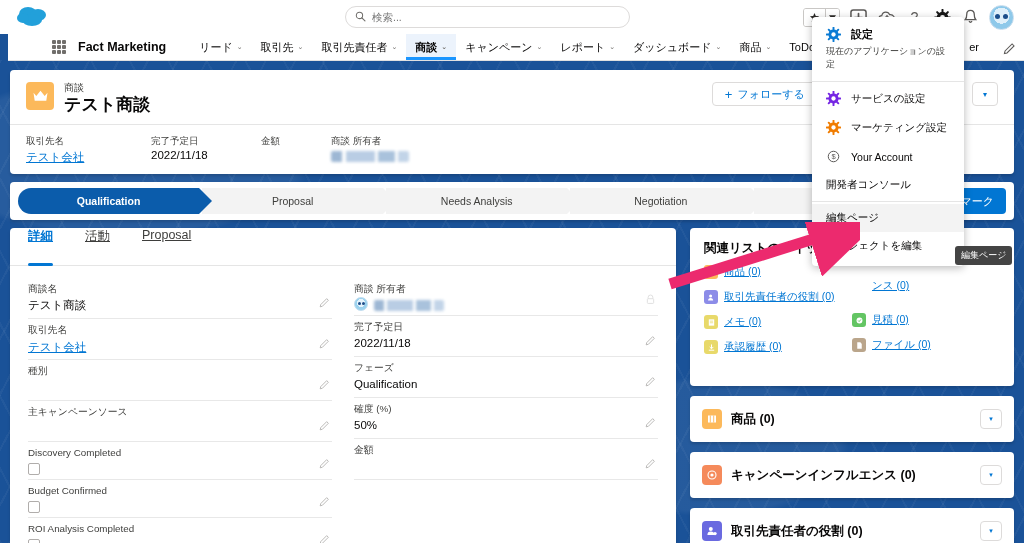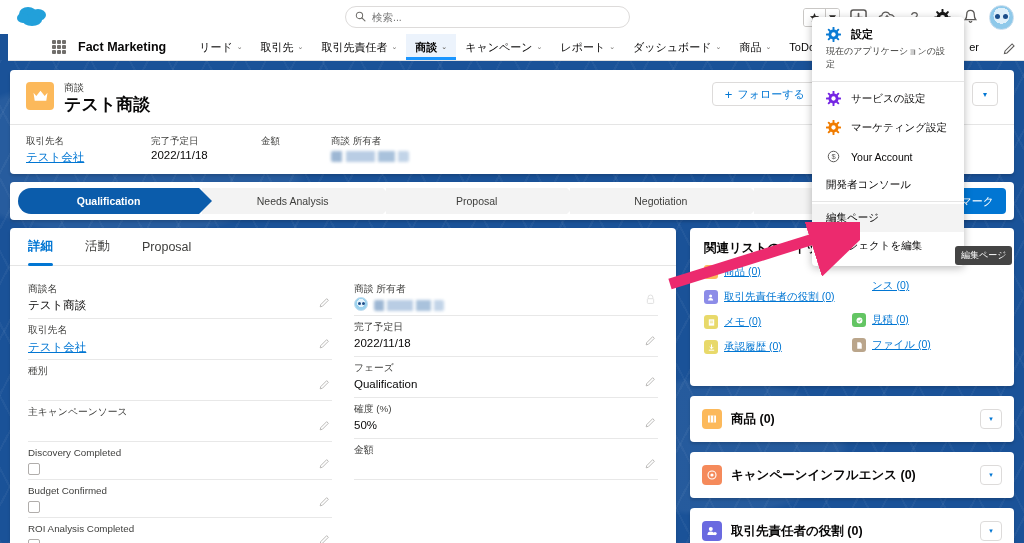--- a/index.html
+++ b/index.html
@@ -149,22 +149,22 @@
   }
 
   
   .detail-card {
     position: absolute; left: 10px; top: 228px; width: 666px; height: 320px;
     background: #fff; border-radius: 4px; box-shadow: 0 2px 3px rgba(0,0,0,.16);
     z-index: 5; overflow: hidden;
   }
   .tabs { display: flex; align-items: center; height: 38px; padding: 0 18px; border-bottom: 1px solid #e5e5e5; }
   .tab {
-    font-size: 12.5px; color: #3e3e3c; height: 38px; display: flex; align-items: center;
-    margin-right: 32px; cursor: pointer; position: relative;
+    font-size: 12.5px; color: #3e3e3c; height: 38px; display: flex; align-items: flex-start;
+    margin-right: 32px; cursor: pointer; position: relative; text-decoration: underline;
   }
   .tab.active { color: #0176d3; font-weight: bold; }
   .tab.active::after {
     content:""; position:absolute; left:0; right:0; bottom:0; height:3px; background:#0176d3; border-radius:2px;
   }
   .fields-grid { display: flex; padding: 12px 18px 0 18px; gap: 22px; }
   .col { flex: 1; }
   .field { border-bottom: 1px solid #e8e8e8; padding: 4px 0 4px 0; position: relative; min-height: 36px; }
   .f-label { font-size: 9.8px; color: #3e3e3c; line-height: 14px; }
   .f-value { font-size: 11.5px; color: #080707; line-height: 18px; min-height: 18px; }
@@ -431,24 +431,24 @@
       </div>
     </div>
   </div>
 
   <div class="path-card">
     <div class="path-track">
       <div class="stage done">
         <span>Qualification</span>
       </div>
       <div class="stage">
+        <span>Proposal</span>
+      </div>
+      <div class="stage">
         <span>Needs Analysis</span>
-      </div>
-      <div class="stage">
-        <span>Proposal</span>
       </div>
       <div class="stage">
         <span>Negotiation</span>
       </div>
       <div class="stage">
         <span>クローズ済み</span>
       </div>
     </div>
     <button class="path-btn">マーク</button>
   </div>

